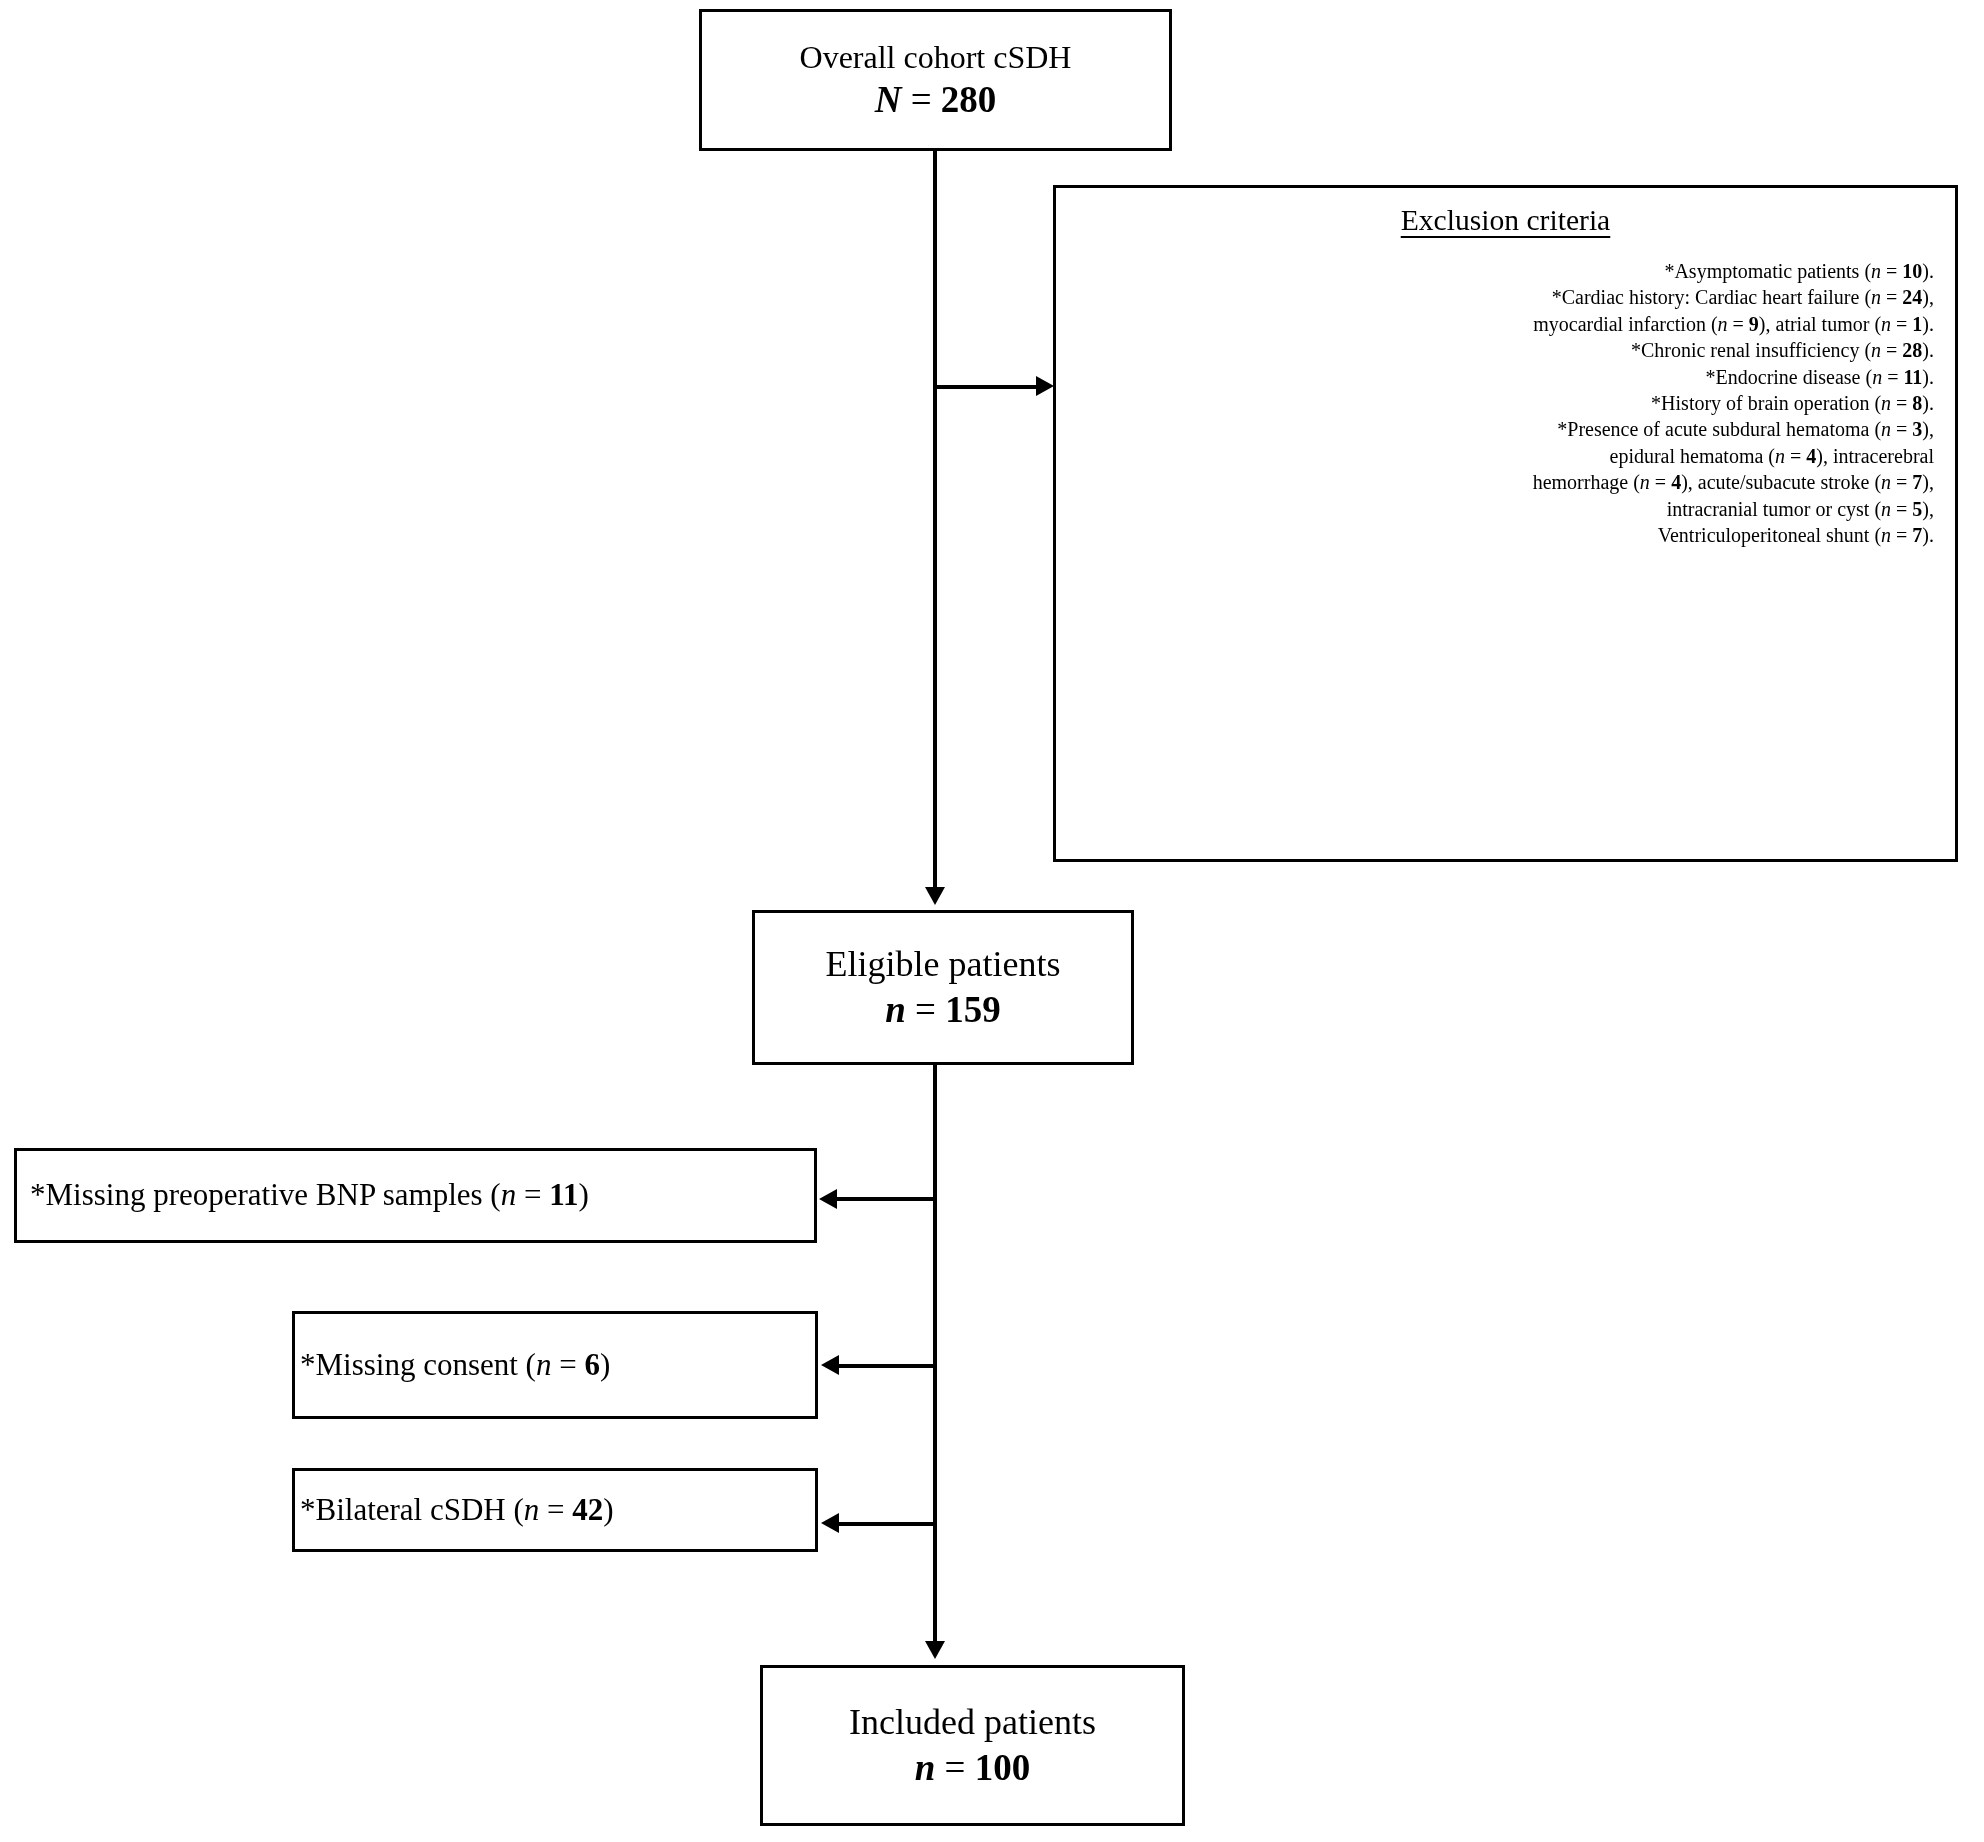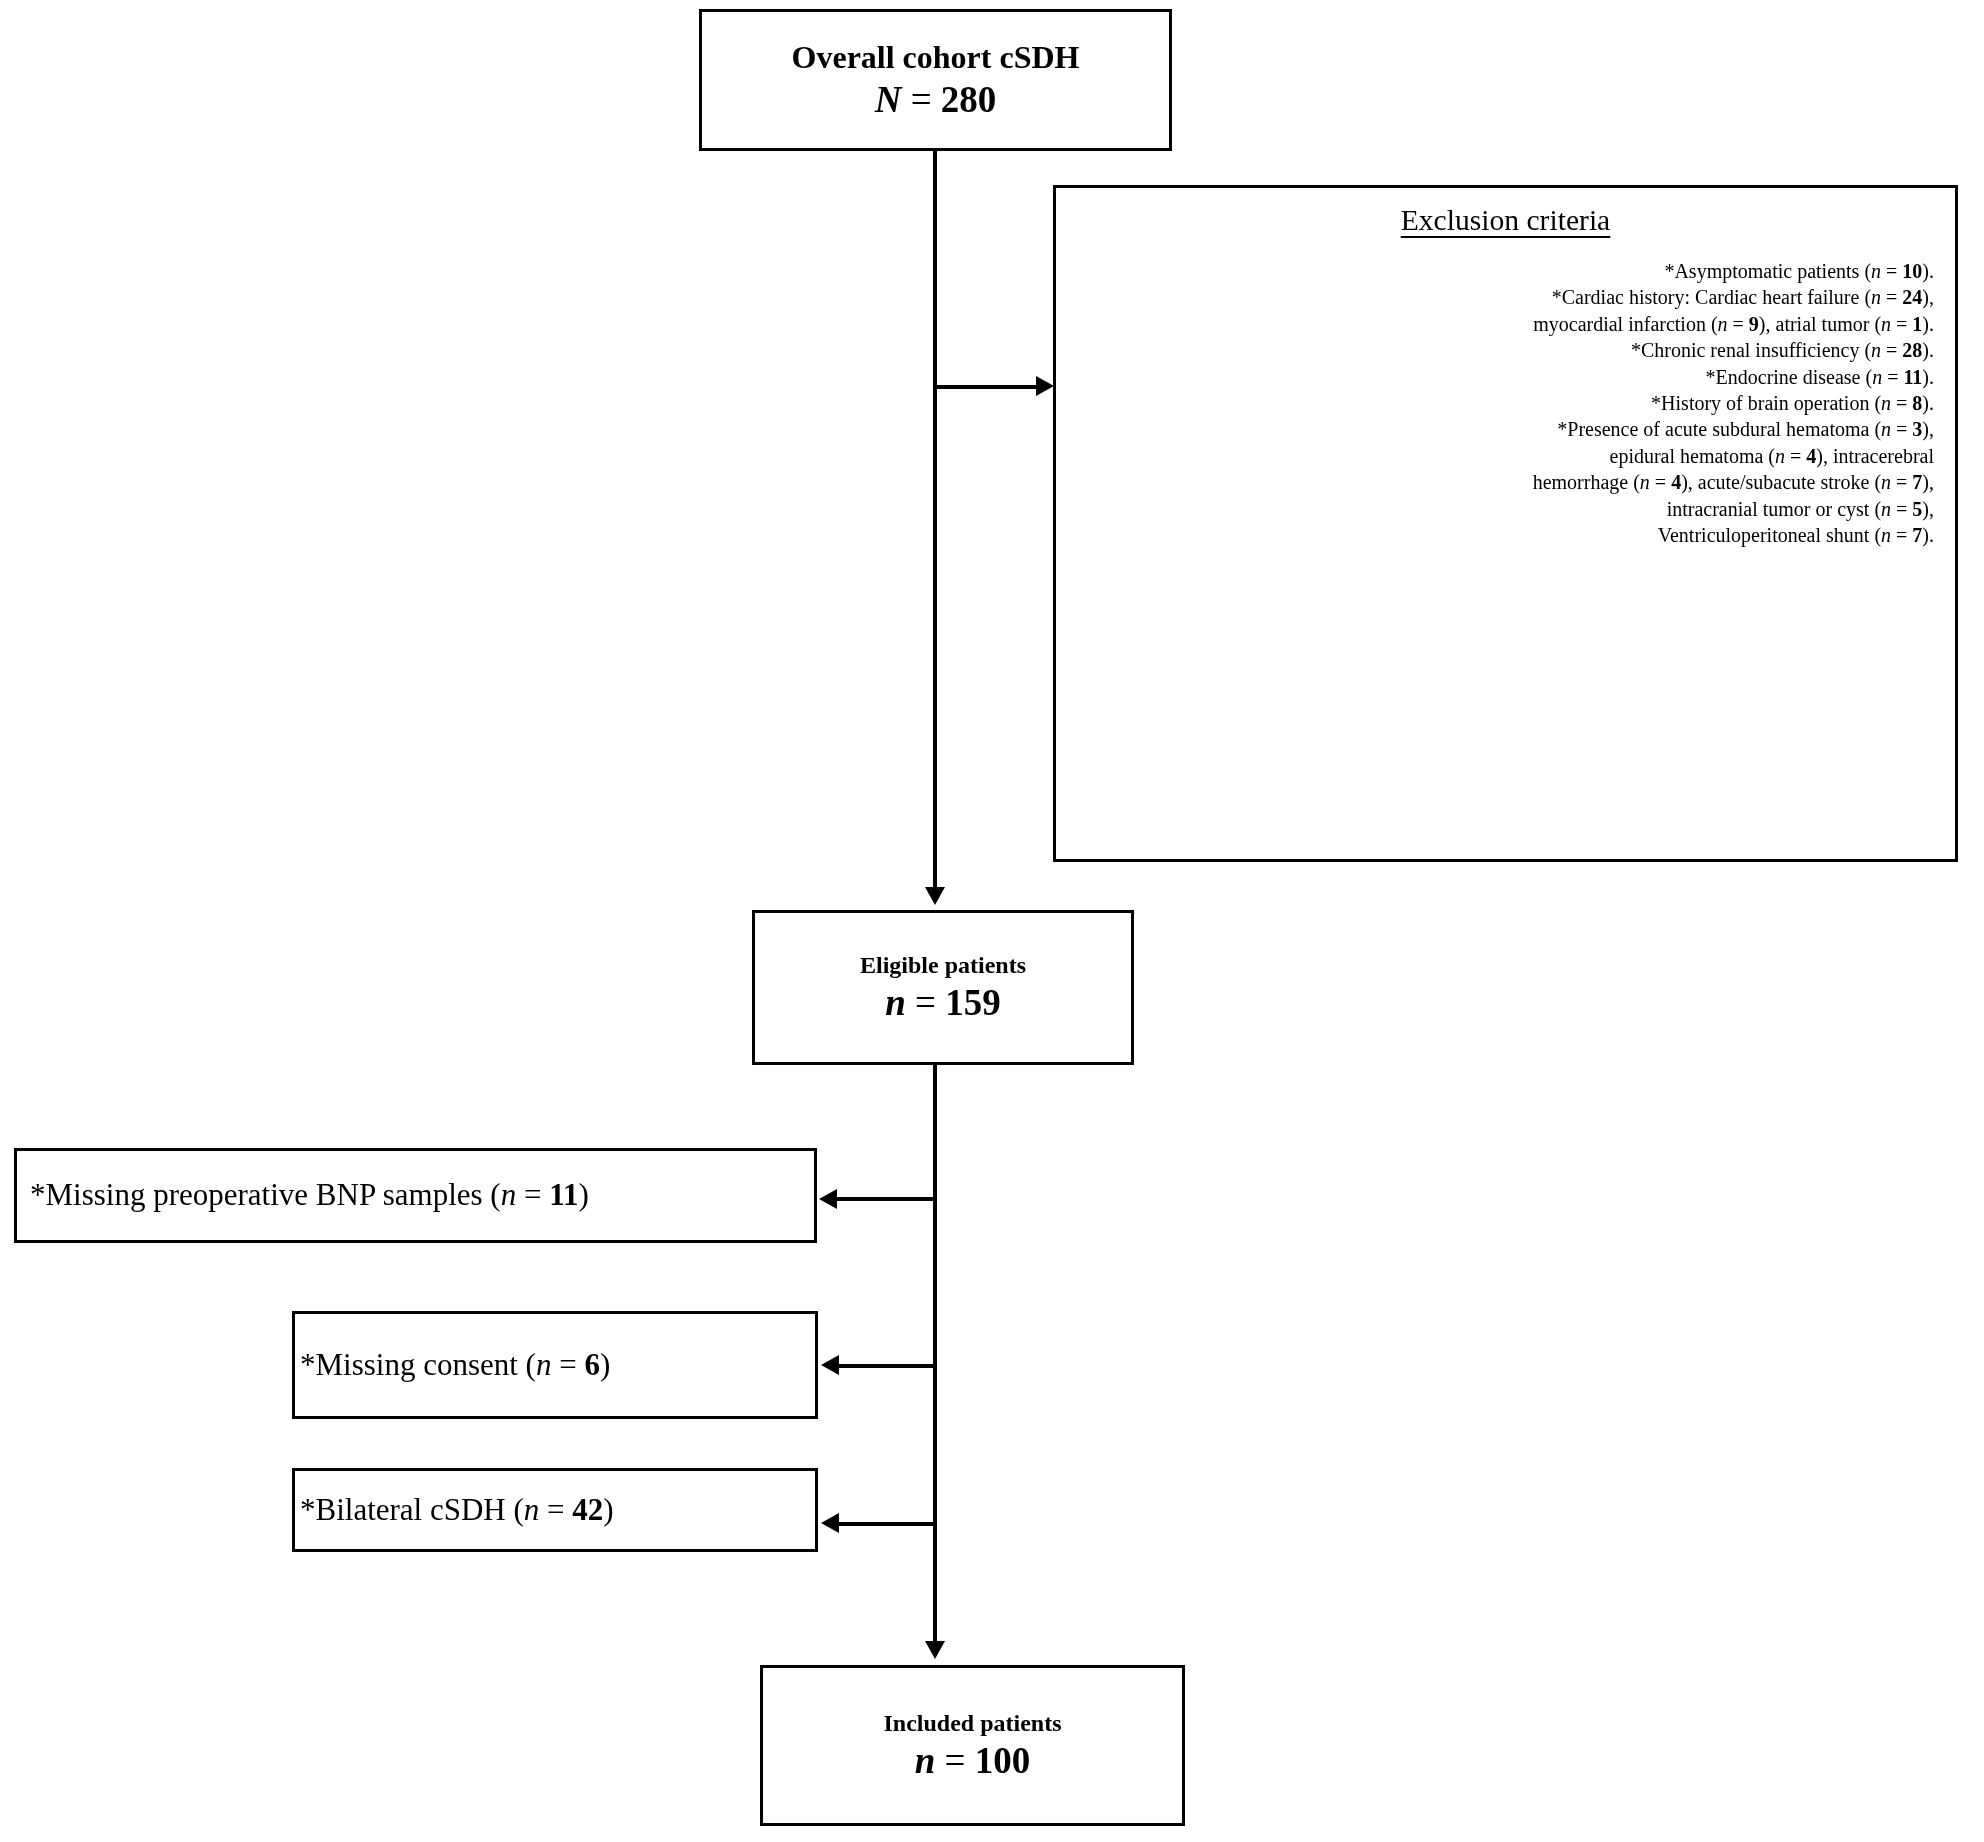--- a/index.html
+++ b/index.html
@@ -34,33 +34,33 @@
   #box-overall   { left: 699px; top: 9.2px;   width: 473px;  height: 142px; }
   #box-exclusion { left: 1053px; top: 185px;  width: 905px; height: 677px; font-family: Liberation Serif, serif; }
   #box-eligible  { left: 752px; top: 910px; width: 382px;  height: 155px; }
   #box-bnp       { left: 13.5px;   top: 1148px; width: 803px; height: 95px; }
   #box-consent   { left: 292px;  top: 1311px; width: 526px;  height: 108px; }
   #box-bilateral { left: 292px;  top: 1468px; width: 526px;  height: 84px; }
   #box-included  { left: 760px; top: 1665px; width: 425px;  height: 161px; }
 
   .title-line {
     font-size: 32px;
-    font-weight: bold;
+    font-weight: normal;
     line-height: 1.22;
   }
   .count-line {
     font-size: 37px;
     line-height: 1.22;
   }
   .count-line .var { font-style: italic; font-weight: bold; }
   .count-line .num { font-weight: bold; }
 
   .plain-title {
-    font-size: 24px;
-    font-weight: bold;
+    font-size: 36px;
+    font-weight: normal;
     line-height: 1.25;
   }
 
   
   .excl-heading {
     font-size: 29.6px;
     text-align: center;
     text-decoration: underline;
     text-underline-offset: 6.2px;
     margin: 16px 0 21px 0;

